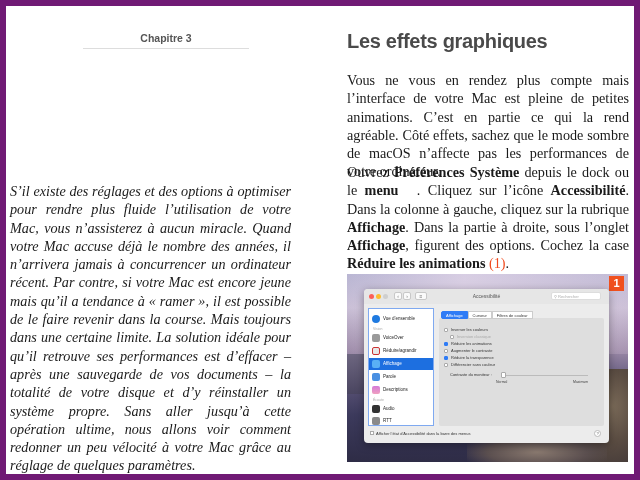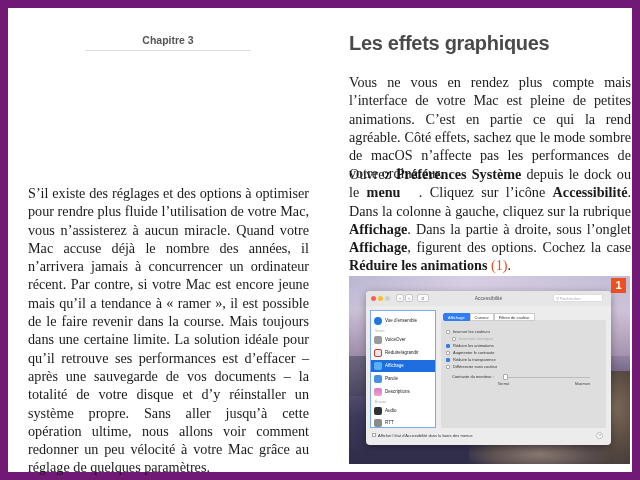--- a/index.html
+++ b/index.html
@@ -1,19 +1,19 @@
 <!DOCTYPE html>
 <html><head>
   <meta charset="utf-8">
   <style>
     * { box-sizing: border-box; margin: 0; padding: 0; }
     html, body { width: 640px; height: 480px; overflow: hidden; background: #fff; }
     .frame {
       position: absolute; left: 0; top: 0; width: 640px; height: 480px;
-      border: 8px solid #701a75; background: #fff;
+      border: 6px solid #701a75; background: #fff;
     }
     .page { position: absolute; top: 0; height: 478px; }
     .page-left { left: 0; width: 320px; }
     .page-right { left: 320px; width: 318px; }
 
     .chapter {
       position: absolute; left: 76px; width: 168px; top: 26px; text-align: center;
       font-family: "Liberation Sans", sans-serif; font-weight: bold; font-size: 10.5px; color: #555;
     }
     .chapter-rule {
@@ -21,21 +21,21 @@
     }
     .chapter-title {
       position: absolute; left: 18px; width: 284px; top: 60px; text-align: center;
       font-family: "Liberation Sans", sans-serif; font-weight: bold; font-size: 24px; line-height: 28px;
       color: #f04a1e; letter-spacing: -0.3px;
     }
     .body-text {
       font-family: "Liberation Serif", serif; font-size: 14.2px; line-height: 18.3px; color: #1a1a1a;
       text-align: justify; hyphens: none;
     }
-    .intro { position: absolute; left: 20px; width: 281px; top: 176px; }
+    .intro { position: absolute; left: 4px; width: 281px; top: 176px; font-style: italic; }
 
     .section-title {
       position: absolute; left: 21px; top: 24px;
       font-family: "Liberation Sans", sans-serif; font-weight: bold; font-size: 20px; color: #4a4a4a;
       letter-spacing: -0.3px;
     }
     .para1 { position: absolute; left: 21px; width: 282px; top: 65px; }
     .para2 { position: absolute; left: 21px; width: 282px; top: 157px; }
     .para2 b { font-weight: bold; }
     .ref { color: #f04a1e; }

